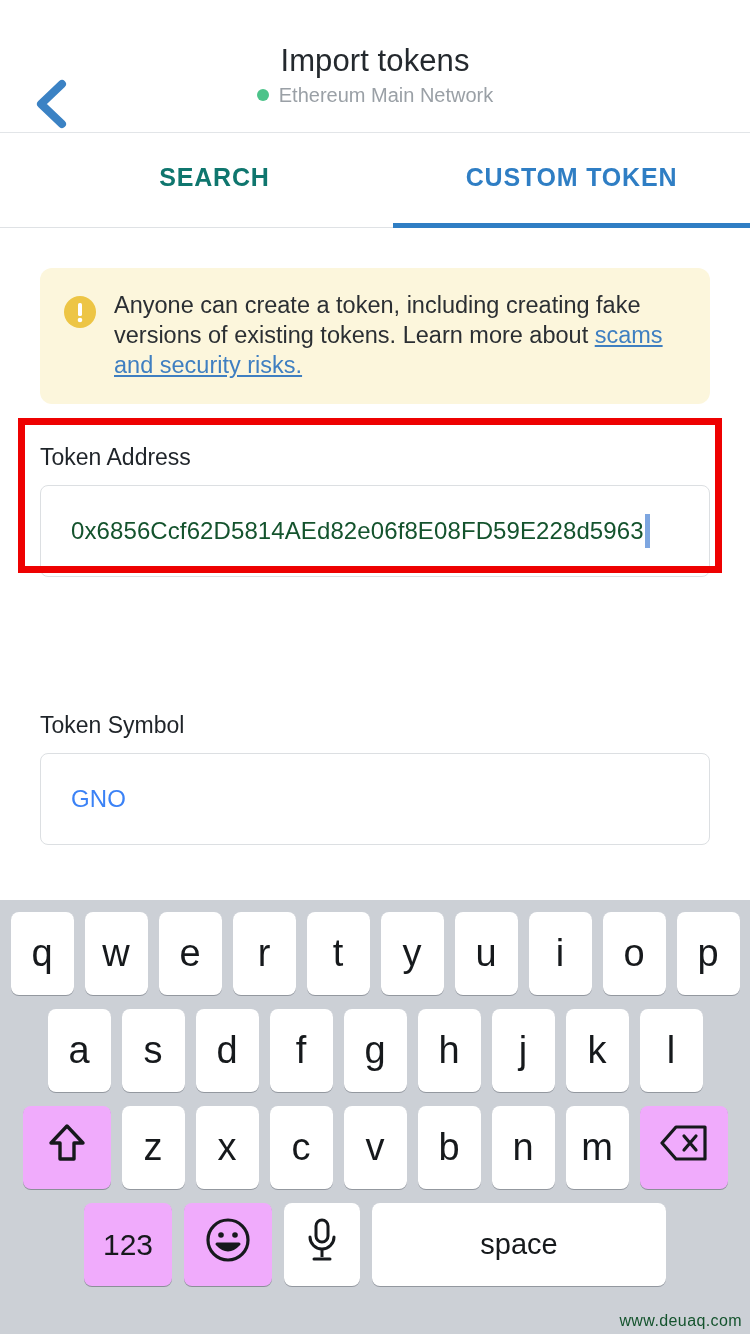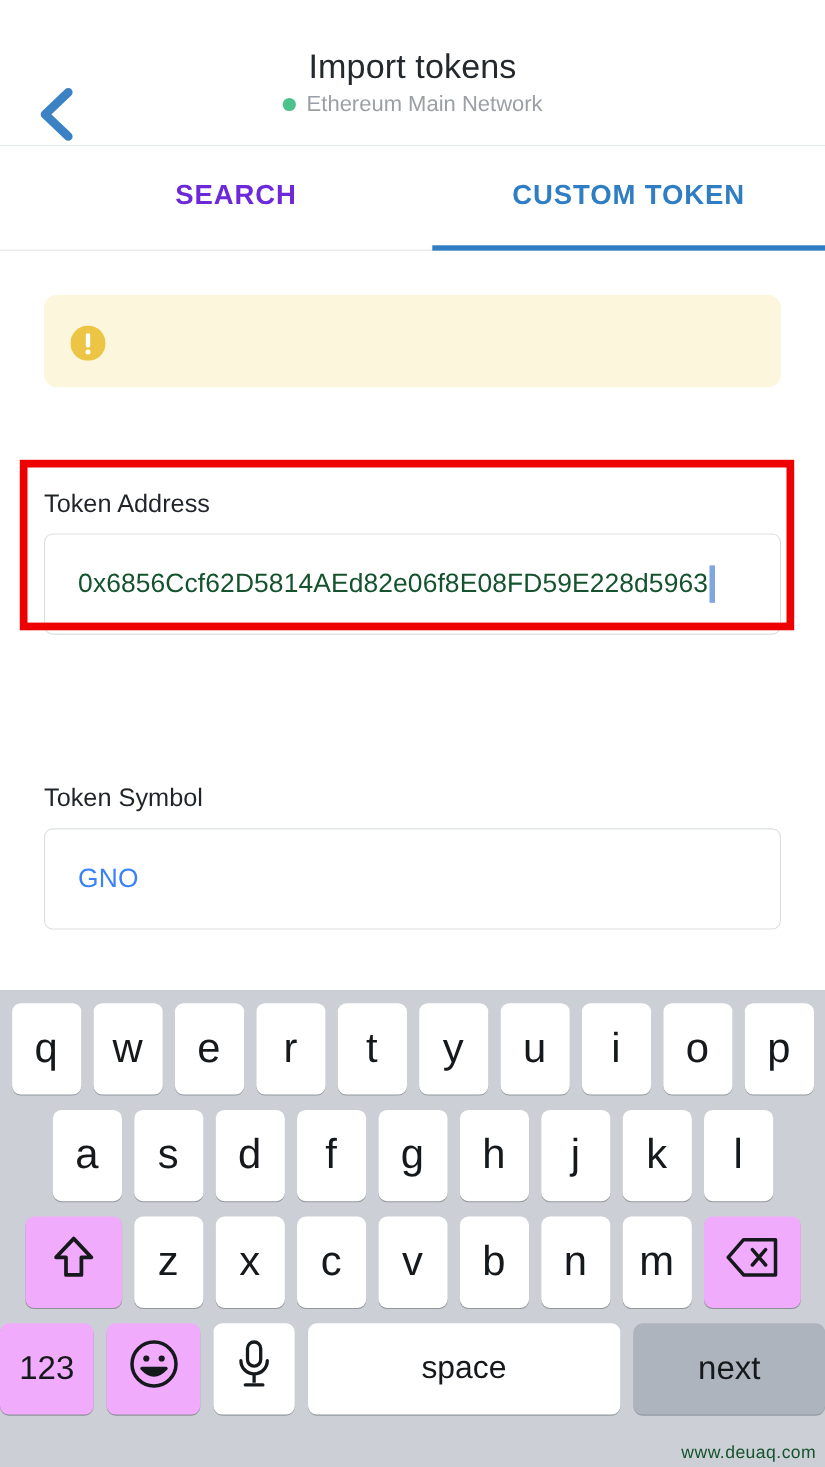--- a/index.html
+++ b/index.html
@@ -56,21 +56,21 @@
     border-bottom:1px solid #dfe2e5;
     position:relative;
   }
   .tab {
     flex:1 1 50%;
     display:flex; align-items:center; justify-content:center;
     font-size:25px; font-weight:700; letter-spacing:0.8px;
     cursor:pointer;
     padding-bottom:6px;
   }
-  .tab.inactive { color:#6d28d9;margin-left:36px; }
+  .tab.inactive { color:#0f766e;margin-left:36px; }
   .tab.active { color:#2f7ec4; position:relative; }
   .tab.active::after {
     content:""; position:absolute;
     left:0; right:0; bottom:-1px;
     height:5px; background:#2f7ec4;
   }
 
   
   .content { flex:1 1 auto; position:relative; background:#ffffff; }
   .warn-box {
@@ -212,20 +212,23 @@
 
   <div class="content">
 
     <div class="warn-box">
       <div class="warn-icon">
         <svg width="32" height="32" viewBox="0 0 32 32">
           <circle cx="16" cy="16" r="16" fill="#edc545"></circle>
           <rect x="14" y="7" width="4" height="13" rx="1.6" fill="#ffffff"></rect>
           <circle cx="16" cy="24" r="2.3" fill="#ffffff"></circle>
         </svg>
+      </div>
+      <div class="warn-text">
+        <span>Anyone can create a token, including creating fake versions of existing tokens. Learn more about </span><a class="warn-link" href="#">scams and security risks.</a>
       </div>
     </div>
 
     <div class="field field-addr">
       <div class="field-label">Token Address</div>
       <div class="field-input">
         <span>0x6856Ccf62D5814AEd82e06f8E08FD59E228d5963</span>
           <span class="caret"></span>
       </div>
     </div>
@@ -366,21 +369,18 @@
             <rect x="11" y="4" width="12" height="22" rx="6" fill="none" stroke="#16191c" stroke-width="3"></rect>
             <path d="M5 21 A12 12 0 0 0 29 21" fill="none" stroke="#16191c" stroke-width="3" stroke-linecap="round"></path>
             <line x1="17" y1="33" x2="17" y2="41" stroke="#16191c" stroke-width="3"></line>
             <line x1="9" y1="43" x2="25" y2="43" stroke="#16191c" stroke-width="3" stroke-linecap="round"></line>
           </svg>
         </span>
       </div>
       <div class="key space">
         <span>space</span>
       </div>
-      <div class="key next">
-        <span>next</span>
-      </div>
     </div>
 
     <div class="watermark">www.deuaq.com</div>
   </div>
 
 </div>
 
 </body></html>

